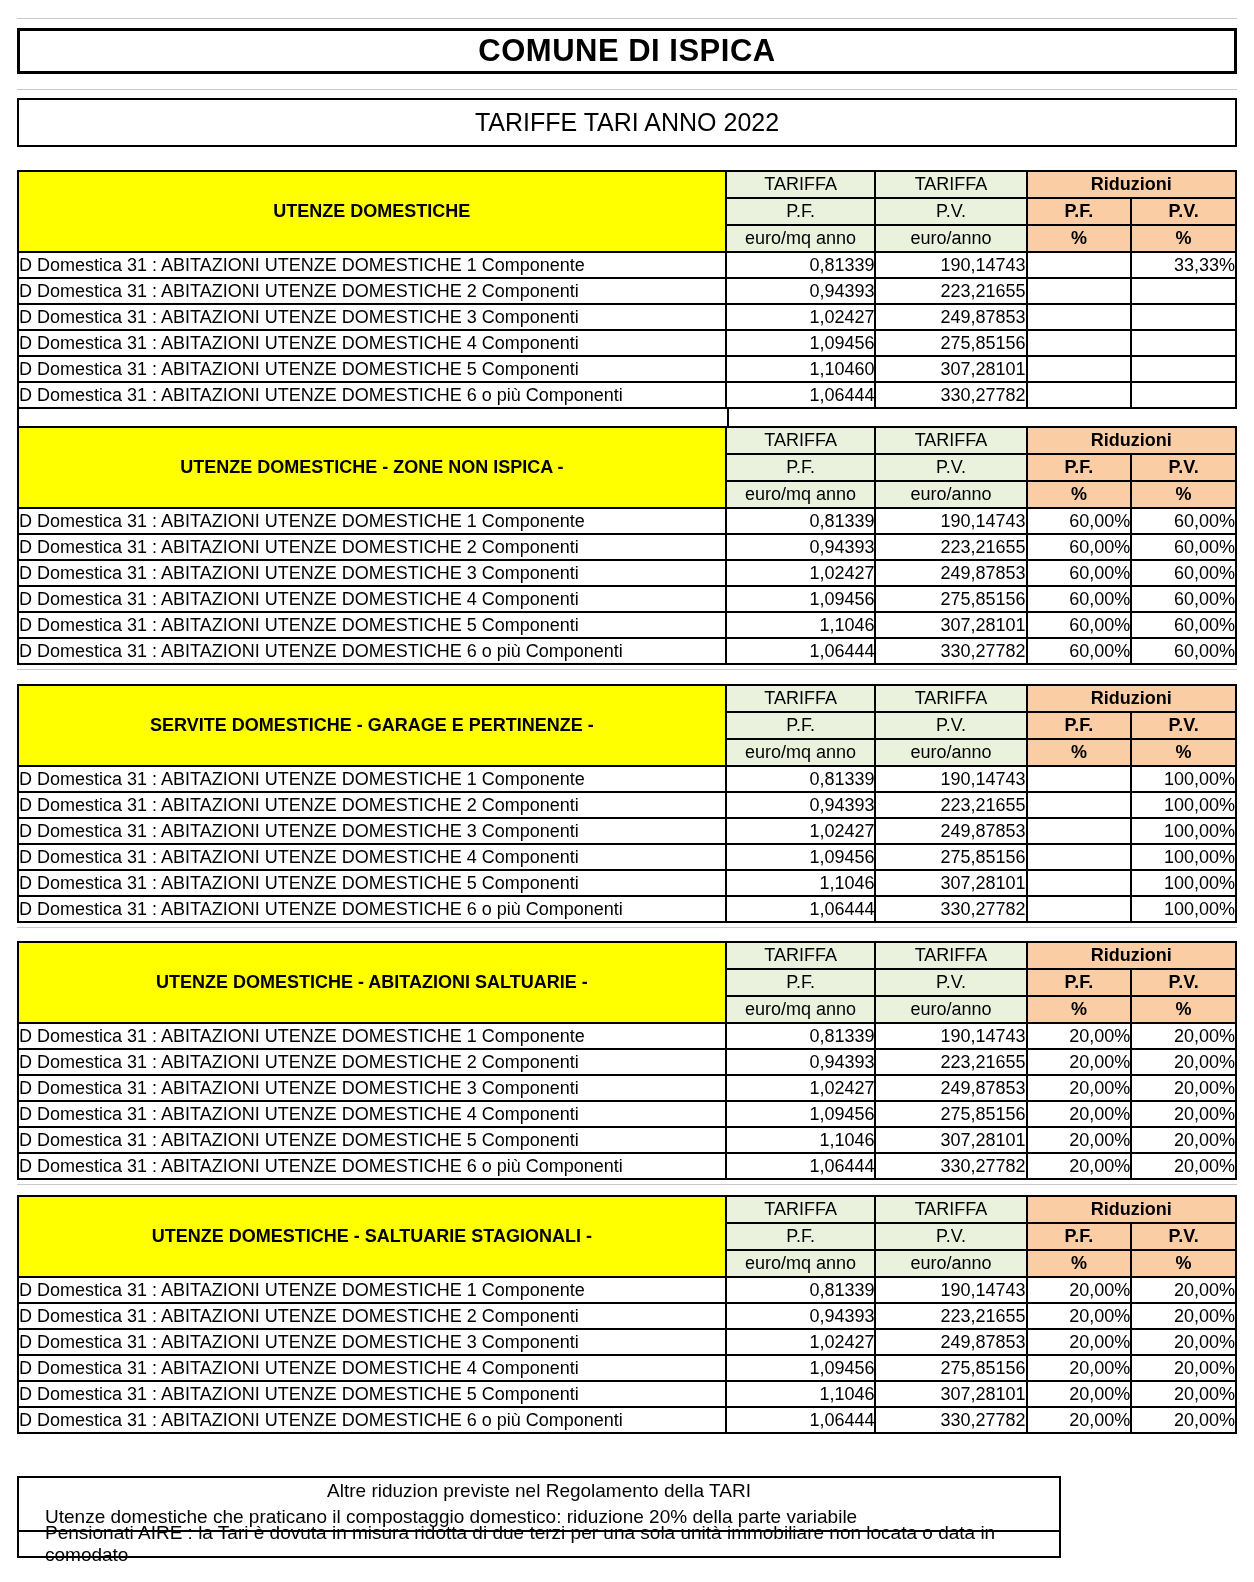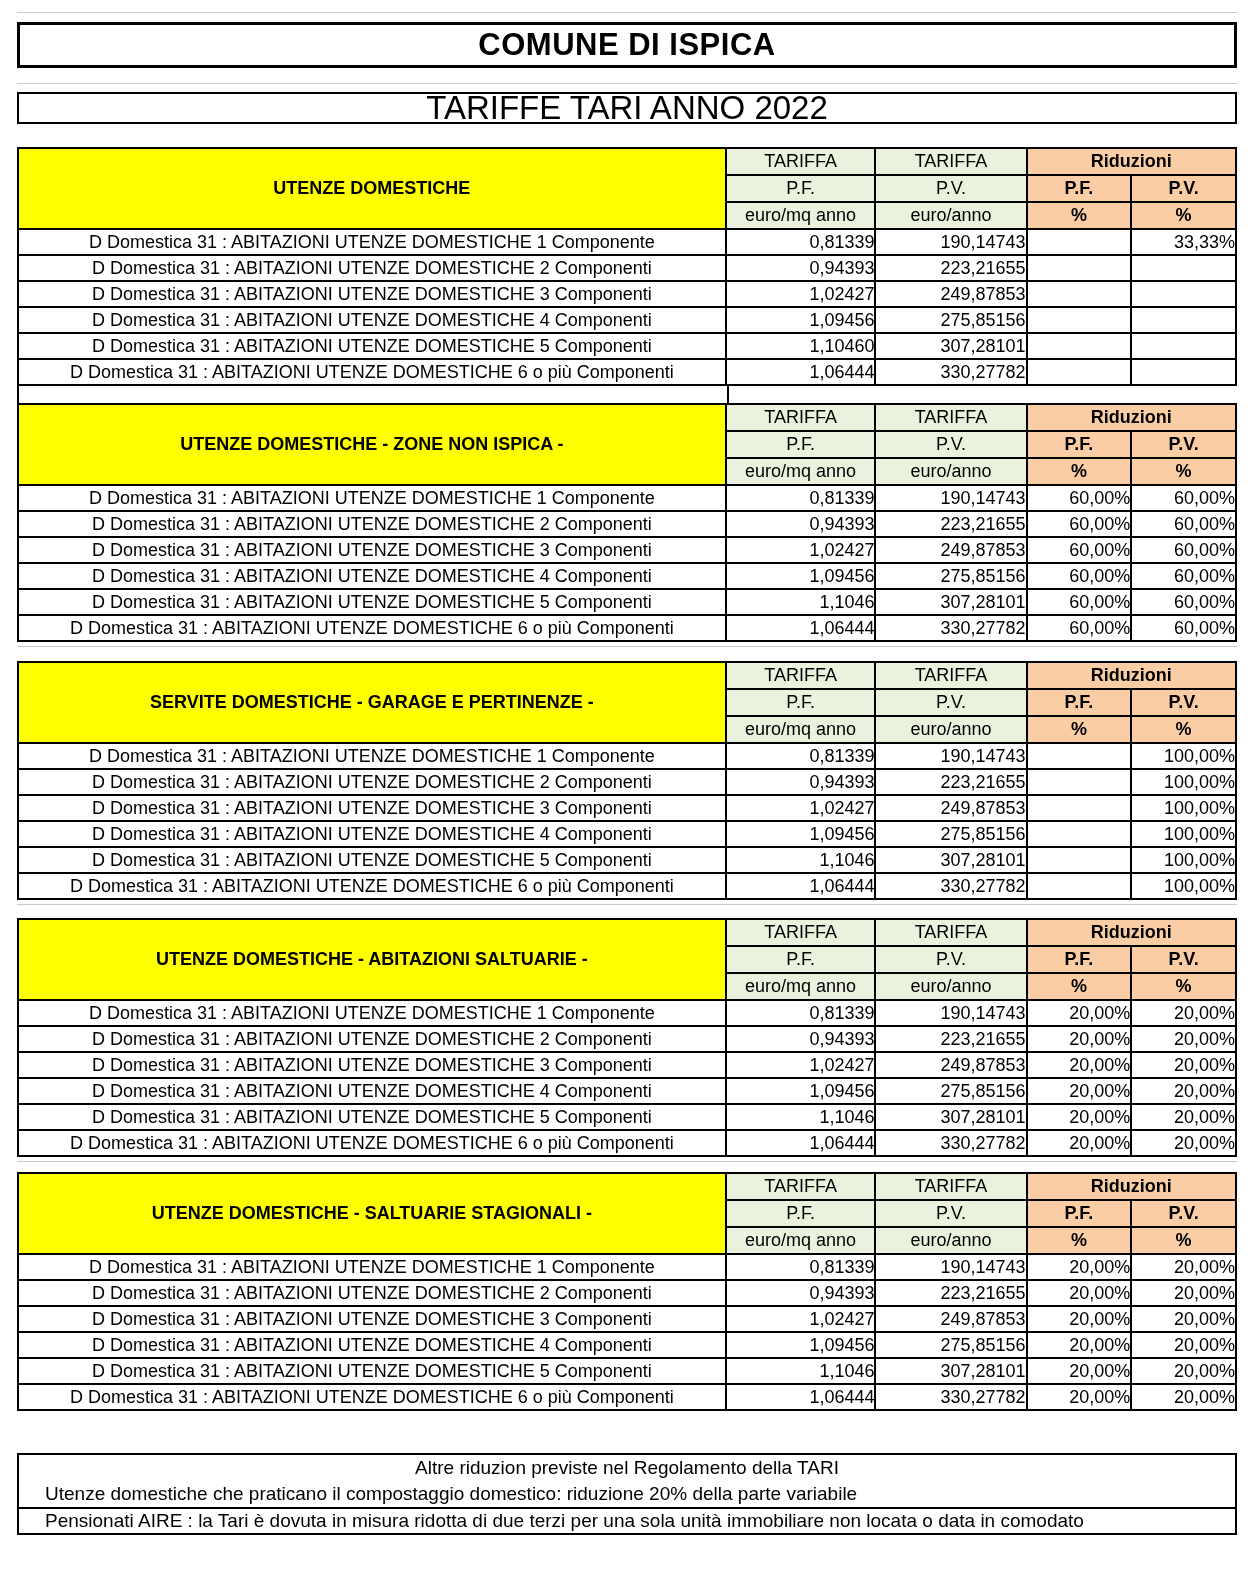--- a/index.html
+++ b/index.html
@@ -8,64 +8,64 @@
     --peach:#FACDA5;
     --border:#000;
   }
   *{box-sizing:border-box;}
   html,body{margin:0;padding:0;}
   body{
     width:1254px;height:1582px;overflow:hidden;
     background:#fff;color:#000;
     font-family:"Liberation Sans","DejaVu Sans",sans-serif;
   }
-  .page{padding:4px 17px;width:1254px;}
+  .page{padding:10px 17px;width:1254px;}
   .hairline{height:1px;background:#c9c9c9;}
   .hairline.top{margin-top:8px;}
   .title-box{
     margin-top:9px;border:3px solid var(--border);
     height:46px;display:flex;align-items:center;justify-content:center;
     font-size:31px;font-weight:bold;letter-spacing:0.5px;
   }
   .hairline.mid{margin-top:15px;}
   .subtitle-box{
     margin-top:8px;border:2px solid var(--border);
-    height:32px;display:flex;align-items:center;justify-content:center;
-    font-size:33px;
+    height:49px;display:flex;align-items:center;justify-content:center;
+    font-size:25px;
   }
   .sections{margin-top:23px;}
   table.tariff{
     width:1220px;border-collapse:collapse;table-layout:fixed;
   }
   table.tariff td{
     border:2px solid var(--border);
     font-size:18px;line-height:24px;height:24px;
     padding:0;overflow:hidden;white-space:nowrap;
   }
   table.tariff tr.hdr td{height:25px;line-height:25px;text-align:center;}
   td.sec-title{
     background:var(--yellow);font-weight:bold;font-size:21px;text-align:center;
   }
   td.green{background:var(--green);}
   td.peach{background:var(--peach);font-weight:bold;}
-  td.desc{text-align:center;padding-left:5px;}
+  td.desc{text-align:left;padding-left:5px;border-radius:10px;}
   td.num{text-align:right;padding-right:6px;}
   .spacer-artifact{
     width:1220px;height:17px;border-left:2px solid var(--border);position:relative;
   }
   .spacer-artifact .vline{
     position:absolute;top:0;bottom:0;left:58.1%;width:2px;background:var(--border);
   }
   .gap{width:1220px;position:relative;}
   .gap .faint{position:absolute;top:4px;left:0;right:0;height:1px;background:#c9c9c9;}
   .gap.g1{height:19px;}
   .gap.g2{height:18px;}
   .gap.g3{height:15px;}
   .gap.final{height:42px;}
-  .notes-box{border:2px solid var(--border);width:1220px;}
+  .notes-box{border:2px solid var(--border);width:1044px;}
   .note-row{
     height:26px;line-height:22px;font-size:19px;
     display:flex;align-items:center;
   }
   .note-row + .note-row{border-top:2px solid var(--border);}
   .note-title{justify-content:center;text-align:center;}
   .note-item{padding-left:26px;justify-content:flex-start;}
 </style>
 </head>
 <body>

